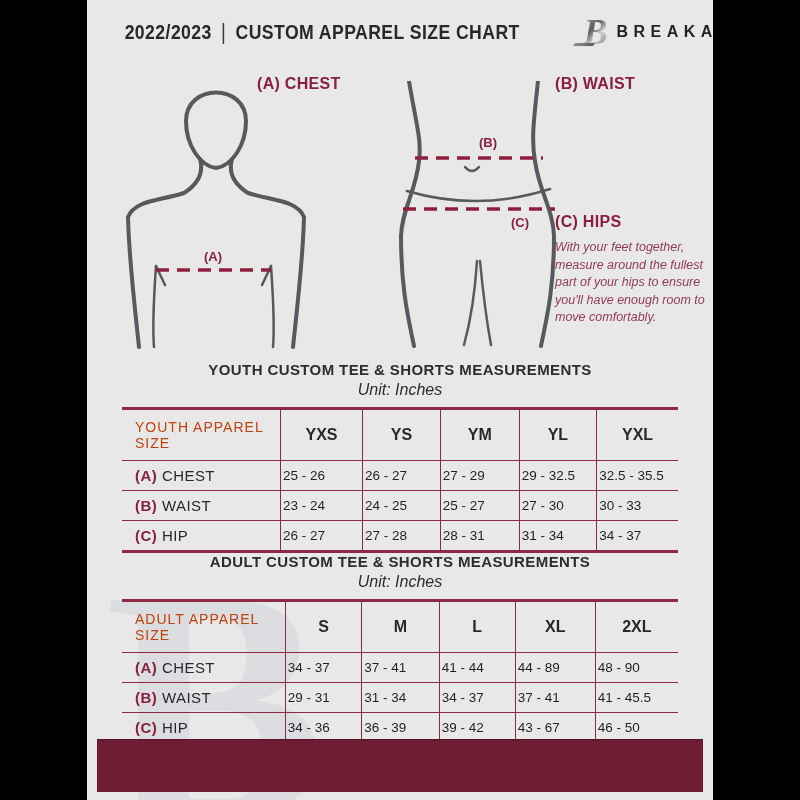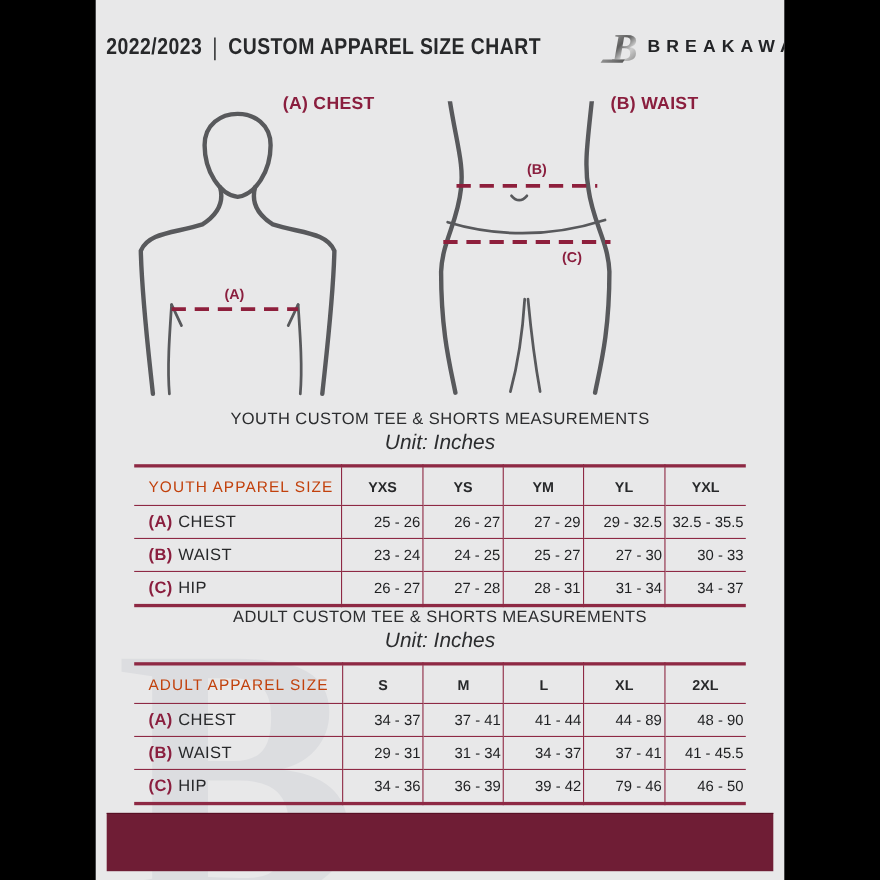--- a/index.html
+++ b/index.html
@@ -13,22 +13,22 @@
   }
   .watermark {
     position:absolute; left:18px; top:540px; z-index:0;
     font-family:"Liberation Serif", serif; font-weight:bold;
     font-size:330px; line-height:1; color:#dcdde0; user-select:none;
   }
   .content { position:relative; z-index:1; }
 
   
   .header {
-    padding-top:22px; height:42px; display:flex; align-items:center;
-    justify-content:center; gap:26px;
+    padding-top:11px; height:42px; display:flex; align-items:center;
+    gap:26px;
   }
   .header-title {
     display:flex; align-items:center; gap:11px; white-space:nowrap;
     font-weight:bold; font-size:21px; color:#27282a; letter-spacing:.5px;
     transform:scaleX(.84); transform-origin:center;
   }
   .header-title .divider { font-weight:normal; color:#3a3b3d; font-size:22px; }
   .brand { display:flex; align-items:center; gap:9px; }
   .logo-b {
     position:relative; font-family:"Liberation Serif", serif;
@@ -47,42 +47,42 @@
   .fig { position:absolute; }
   .fig path, .fig line.body { fill:none; stroke:#58595c; stroke-width:4; stroke-linecap:round; }
   .fig path.thin { stroke-width:2.5; }
   .fig line.dash { stroke:#8e1f3c; stroke-width:3.5; stroke-dasharray:13 8; }
   .fig text { font-family:"Liberation Sans",sans-serif; font-weight:bold; font-size:13px; fill:#8a1e3e; }
   .guide-text { position:absolute; width:155px; }
   .guide-heading { color:#8a1e3e; font-weight:bold; font-size:16px; letter-spacing:.3px; margin:0 0 8px 0; }
   .guide-body { color:#93395a; font-style:italic; font-size:12.5px; line-height:1.4; margin:0; }
 
   
-  .section-title { text-align:center; font-weight:normal; font-size:15px; color:#2c2d2f; letter-spacing:.4px; }
-  .unit { text-align:center; font-style:italic; font-size:19px; color:#2c2d2f; margin-top:3px; }
+  .section-title { text-align:center; font-weight:bold; font-size:15px; color:#2c2d2f; letter-spacing:.4px; }
+  .unit { text-align:center; font-style:italic; font-size:16px; color:#2c2d2f; margin-top:3px; }
   .youth-block { margin-top:2px; }
   .adult-block { }
   table.size-table {
     width:556px; margin:8px auto 0; border-collapse:collapse;
     border-top:3px solid #8e2944; border-bottom:3px solid #8e2944;
   }
   .size-table th, .size-table td { border-bottom:1.5px solid #8e2944; }
   .size-table tr:last-child td { border-bottom:none; }
   .size-table th:not(:first-child), .size-table td:not(:first-child) {
     border-left:1.5px solid #8e2944; width:75px;
   }
   .size-table th:first-child, .size-table td:first-child { width:182px; }
   th.col-label {
     text-align:left; font-weight:normal; font-size:14px; letter-spacing:1px;
     color:#c2410c; padding:9px 6px 9px 13px;
   }
-  th.col-size { font-weight:bold; font-size:13px; color:#27282a; padding:9px 0; }
+  th.col-size { font-weight:bold; font-size:16px; color:#27282a; padding:9px 12px; }
   td.row-label { text-align:left; padding:6px 4px 6px 13px; font-size:15px; color:#27282a; letter-spacing:.4px; }
   td.row-label .key { color:#8a1e3e; font-weight:bold; margin-right:5px; }
-  td.value { text-align:right; font-size:13.5px; color:#1f2022; padding:6px 2px; }
+  td.value { text-align:left; font-size:13.5px; color:#1f2022; padding:6px 2px; }
 
   
   .footer-bar {
     position:absolute; left:10px; right:10px; top:739px; height:52px;
     background:#6f1d35; z-index:2; border-top:1px solid #571024;
   }
 </style>
 </head>
 <body>
 
@@ -131,20 +131,24 @@
       </svg>
 
       <div class="guide-text" style="left:170px; top:8px;">
         <p class="guide-heading">(A) CHEST</p>
       </div>
 
       <div class="guide-text" style="left:468px; top:8px; width:150px;">
         <p class="guide-heading">(B) WAIST</p>
       </div>
 
+      <div class="guide-text" style="left:468px; top:146px; width:150px;">
+        <p class="guide-heading">(C) HIPS</p>
+        <p class="guide-body">With your feet together, measure around the fullest part of your hips to ensure you'll have enough room to move comfortably.</p>
+      </div>
     </div>
 
     <div class="youth-block">
       <div class="section-title">YOUTH CUSTOM TEE &amp; SHORTS MEASUREMENTS</div>
       <div class="unit">Unit: Inches</div>
       <table class="size-table">
         <tbody>
             <tr>
           <th class="col-label">YOUTH APPAREL SIZE</th>
           <th class="col-size">YXS</th>
@@ -220,21 +224,21 @@
           <td class="value">37 - 41</td>
           <td class="value">41 - 45.5</td>
         </tr>
         <tr>
           <td class="row-label">
             <span class="key">(C)</span><span>HIP</span>
           </td>
           <td class="value">34 - 36</td>
           <td class="value">36 - 39</td>
           <td class="value">39 - 42</td>
-          <td class="value">79 - 46</td>
+          <td class="value">43 - 67</td>
           <td class="value">46 - 50</td>
         </tr>
       </tbody>
         </table>
     </div>
   </div>
 
   <div class="footer-bar"></div>
 </div>
 

